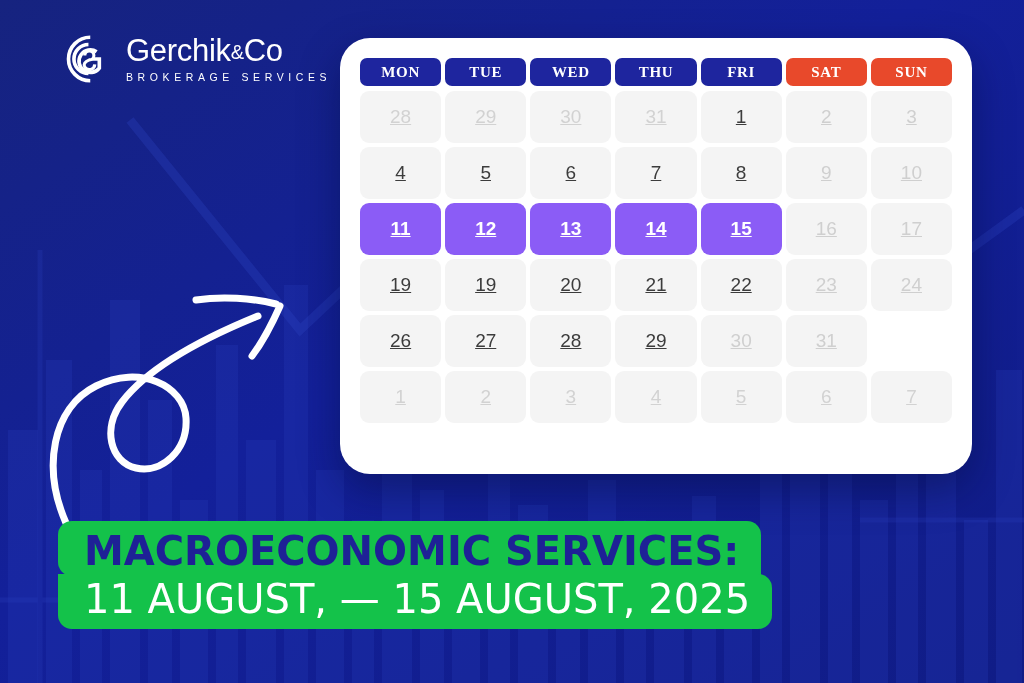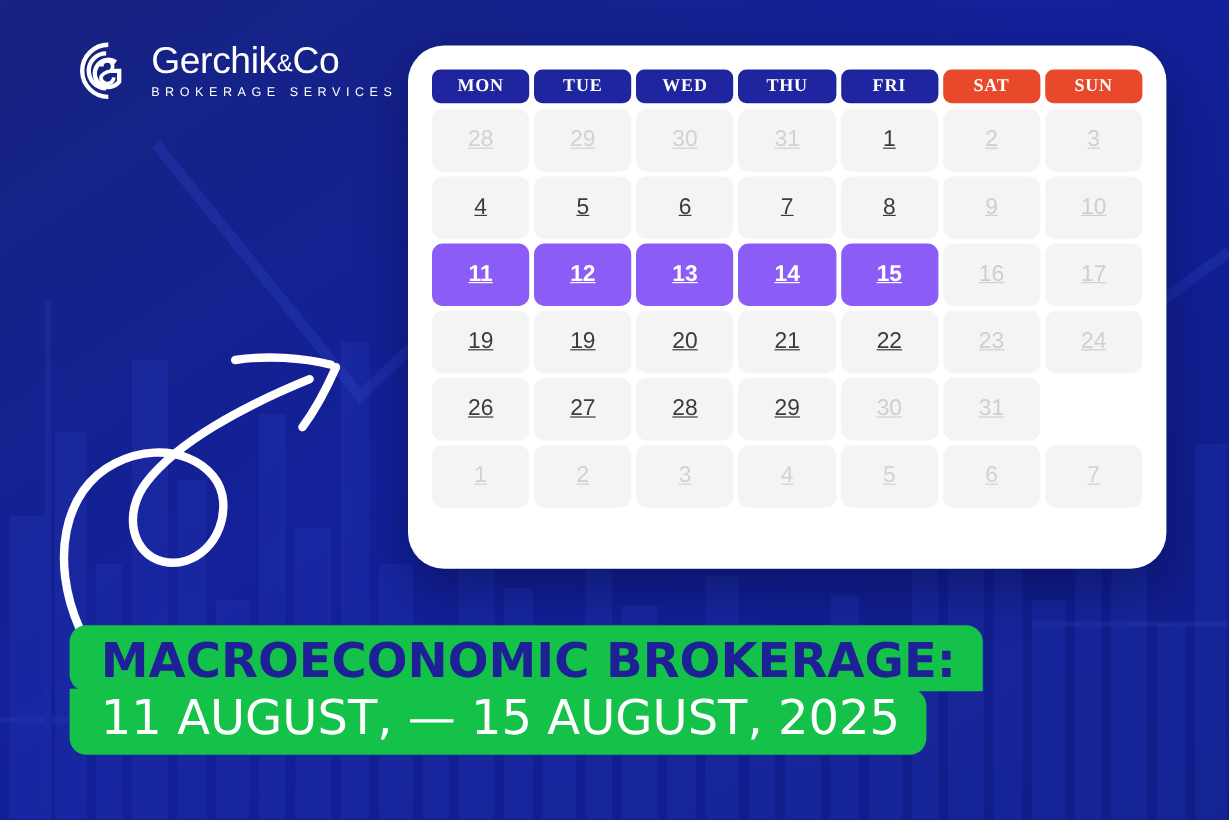--- a/index.html
+++ b/index.html
@@ -229,18 +229,18 @@
         <div class="cell muted">4</div>
         <div class="cell muted">5</div>
         <div class="cell muted">6</div>
         <div class="cell muted">7</div>
       </div>
     </div>
 </div>
 
 <div id="banner">
   <div class="band band1">
-    <div class="ttl1">MACROECONOMIC BROKERAGE:</div>
+    <div class="ttl1">MACROECONOMIC SERVICES:</div>
   </div>
   <div class="band band2">
     <div class="ttl2">11 AUGUST,  —  15 AUGUST, 2025</div>
   </div>
 </div>
 
 </body></html>

